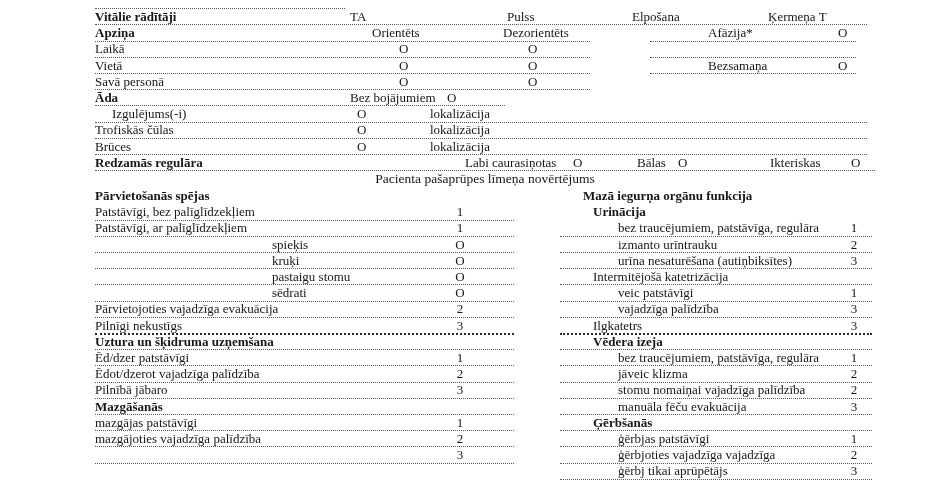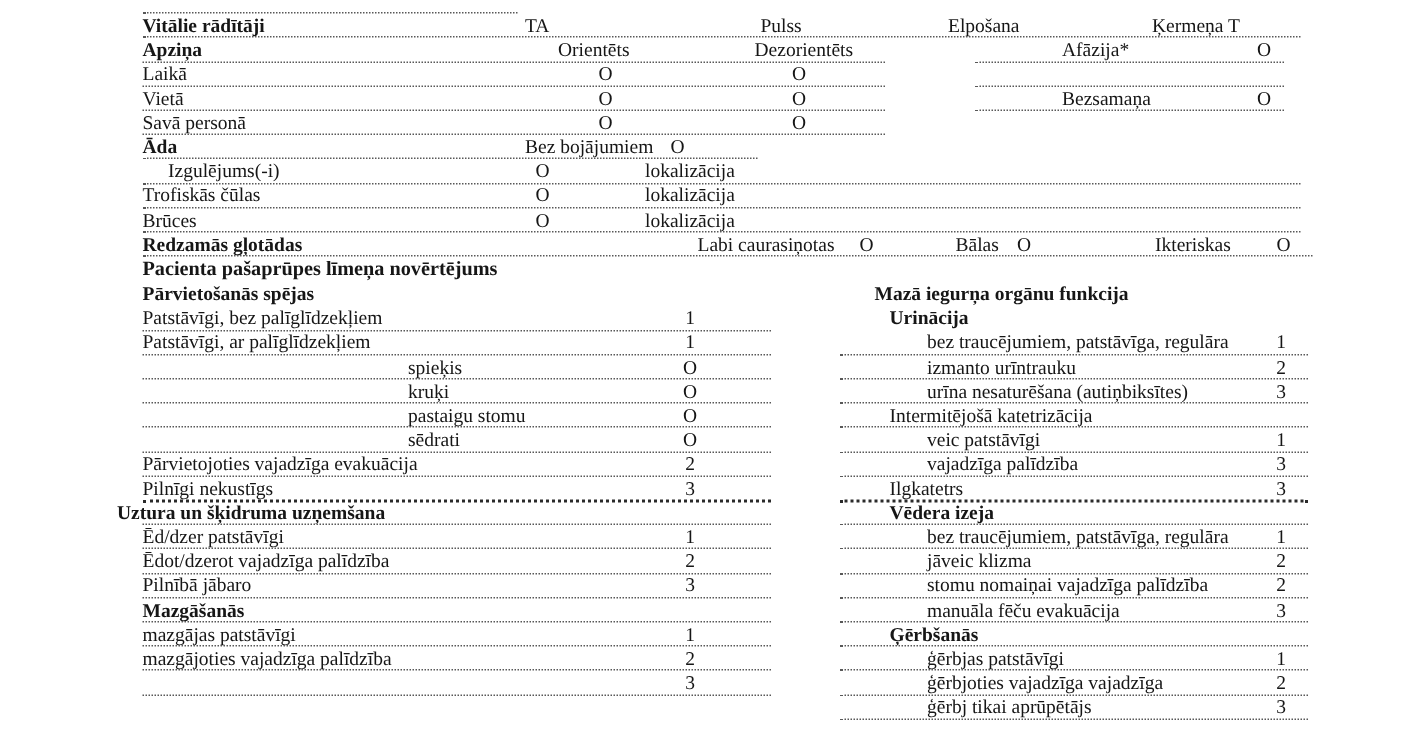--- a/index.html
+++ b/index.html
@@ -5,21 +5,21 @@
   html,body{margin:0;padding:0;background:#ffffff;}
   body{width:950px;height:487px;overflow:hidden;
        font-family:"Liberation Serif","DejaVu Serif",serif;color:#161616;}
   #page{position:relative;width:950px;height:487px;background:#fff;}
   .cell{position:absolute;white-space:nowrap;font-size:13px;line-height:16px;}
   .cell.b{font-weight:bold;}
   .cell.val{text-align:center;}
   .dline{position:absolute;height:0;border-bottom:1.6px dotted #585858;}
   .dline.boldline{border-bottom:2.6px dotted #2a2a2a;}
   #center-heading{position:absolute;left:95px;top:171px;width:780px;
-       font-weight:bold;font-size:13.5px;line-height:16px;}
+       text-align:center;font-weight:normal;font-size:13.5px;line-height:16px;}
 </style>
 </head>
 <body>
 
 <div id="page">
   <div id="top-section">
       <div class="dline" style="left: 95px; width: 250px; top: 7.5px;"></div>
       <div class="cell b" style="left: 95px; top: 9px;">Vitālie rādītāji</div>
       <div class="cell" style="left: 350px; top: 9px;">TA</div>
       <div class="cell" style="left: 507px; top: 9px;">Pulss</div>
@@ -58,21 +58,21 @@
       <div class="cell" style="left: 430px; top: 106.2px;">lokalizācija</div>
       <div class="dline" style="left: 95px; width: 772px; top: 121.5px;"></div>
       <div class="cell" style="left: 95px; top: 122.4px;">Trofiskās čūlas</div>
       <div class="cell" style="left: 357px; top: 122.4px;">O</div>
       <div class="cell" style="left: 430px; top: 122.4px;">lokalizācija</div>
       <div class="dline" style="left: 95px; width: 772px; top: 137.7px;"></div>
       <div class="cell" style="left: 95px; top: 138.6px;">Brūces</div>
       <div class="cell" style="left: 357px; top: 138.6px;">O</div>
       <div class="cell" style="left: 430px; top: 138.6px;">lokalizācija</div>
       <div class="dline" style="left: 95px; width: 772px; top: 153.9px;"></div>
-      <div class="cell b" style="left: 95px; top: 154.8px;">Redzamās gļotādas</div>
+      <div class="cell b" style="left: 95px; top: 154.8px;">Redzamās regulāra</div>
       <div class="cell" style="left: 465px; top: 154.8px;">Labi caurasiņotas</div>
       <div class="cell" style="left: 573px; top: 154.8px;">O</div>
       <div class="cell" style="left: 637px; top: 154.8px;">Bālas</div>
       <div class="cell" style="left: 678px; top: 154.8px;">O</div>
       <div class="cell" style="left: 770px; top: 154.8px;">Ikteriskas</div>
       <div class="cell" style="left: 851px; top: 154.8px;">O</div>
       <div class="dline" style="left: 95px; width: 780px; top: 170.1px;"></div>
     </div>
   <div id="center-heading">Pacienta pašaprūpes līmeņa novērtējums</div>
   <div id="left-col">
@@ -94,21 +94,21 @@
       <div class="dline" style="left: 95px; width: 419px; top: 284.3px;"></div>
       <div class="cell" style="left: 272px; top: 285.2px;">sēdrati</div>
       <div class="cell val" style="left: 443px; top: 285.2px; width: 34px;">O</div>
       <div class="dline" style="left: 95px; width: 419px; top: 300.5px;"></div>
       <div class="cell" style="left: 95px; top: 301.4px;">Pārvietojoties vajadzīga evakuācija</div>
       <div class="cell val" style="left: 443px; top: 301.4px; width: 34px;">2</div>
       <div class="dline" style="left: 95px; width: 419px; top: 316.7px;"></div>
       <div class="cell" style="left: 95px; top: 317.6px;">Pilnīgi nekustīgs</div>
       <div class="cell val" style="left: 443px; top: 317.6px; width: 34px;">3</div>
       <div class="dline boldline" style="left: 95px; width: 419px; top: 332.9px;"></div>
-      <div class="cell b" style="left: 78px; top: 333.8px; text-align: right;">Uztura un šķidruma uzņemšana</div>
+      <div class="cell b" style="left: 95px; top: 333.8px; text-align: right;">Uztura un šķidruma uzņemšana</div>
       <div class="dline" style="left: 95px; width: 419px; top: 349.1px;"></div>
       <div class="cell" style="left: 95px; top: 350px;">Ēd/dzer patstāvīgi</div>
       <div class="cell val" style="left: 443px; top: 350px; width: 34px;">1</div>
       <div class="dline" style="left: 95px; width: 419px; top: 365.3px;"></div>
       <div class="cell" style="left: 95px; top: 366.2px;">Ēdot/dzerot vajadzīga palīdzība</div>
       <div class="cell val" style="left: 443px; top: 366.2px; width: 34px;">2</div>
       <div class="dline" style="left: 95px; width: 419px; top: 381.5px;"></div>
       <div class="cell" style="left: 95px; top: 382.4px;">Pilnībā jābaro</div>
       <div class="cell val" style="left: 443px; top: 382.4px; width: 34px;">3</div>
       <div class="dline" style="left: 95px; width: 419px; top: 397.7px;"></div>

